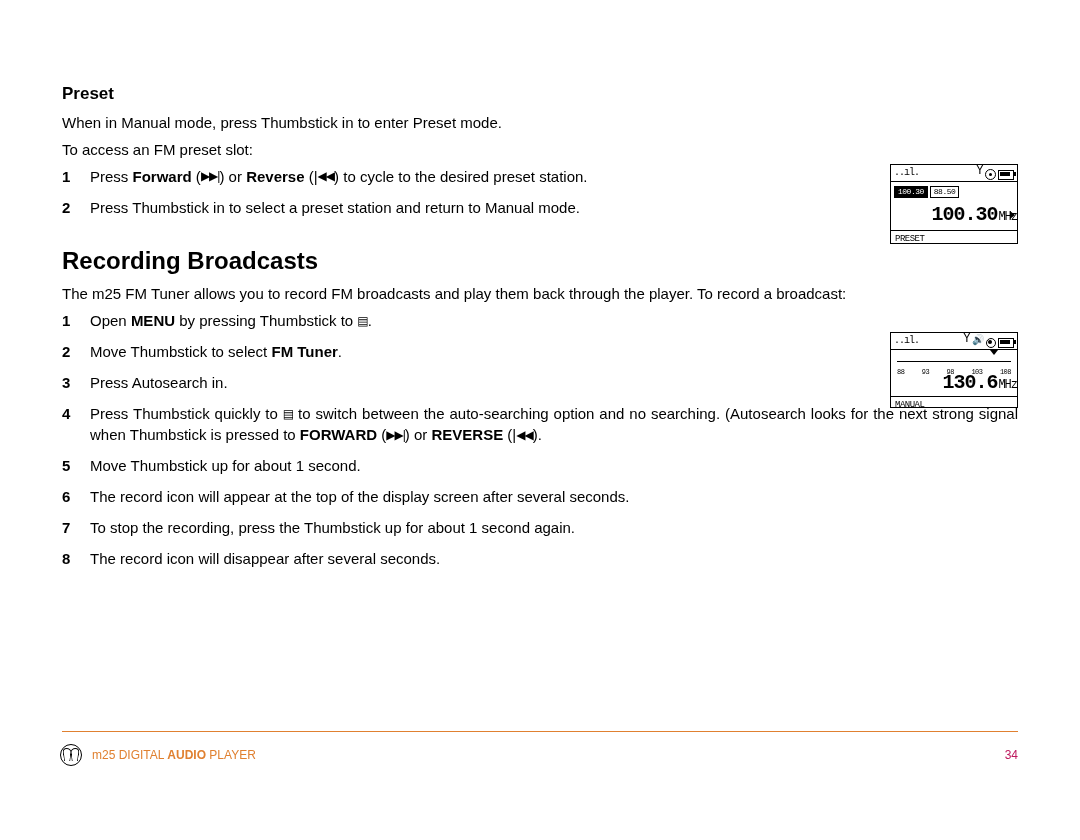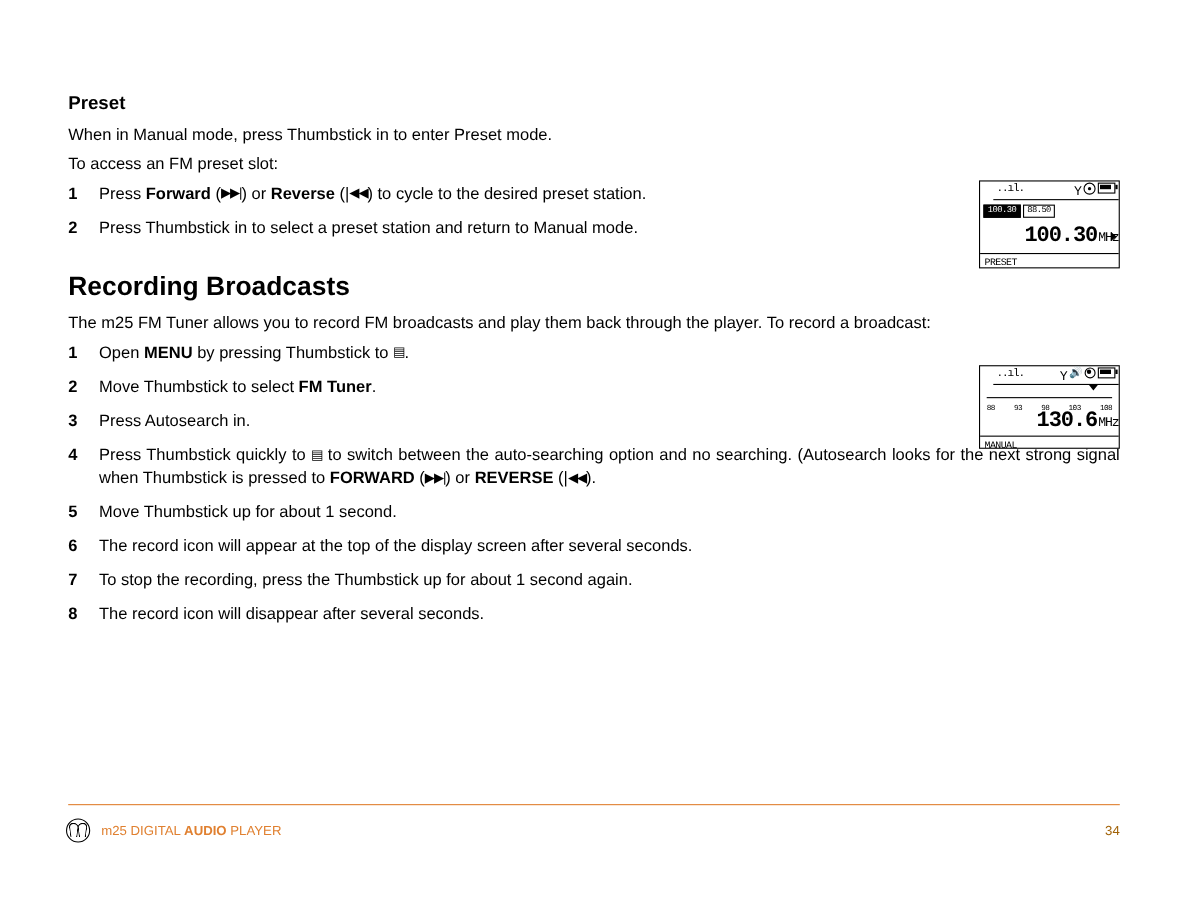--- a/index.html
+++ b/index.html
@@ -66,27 +66,26 @@
     width: 126px;
     background: #fff;
     border: 1px solid #000;
     font-family: "Courier New", monospace;
     letter-spacing: -0.5px;
   }
   .lcd1 { right: 62px; top: 164px; height: 78px; }
   .lcd2 { right: 62px; top: 332px; height: 74px; }
   .lcd .row-top {
     display: flex;
-    align-items: flex-start;
+    align-items: flex-end;
     height: 14px;
     padding: 1px 3px;
     font-size: 9px;
     border-bottom: 1px solid #000;
     gap: 2px;
-    margin-left: 12px;
   }
   .sig { font-size: 10px; letter-spacing: -1px; }
   .ant { font-size: 12px; }
   .disc { width: 9px; height: 9px; border: 1px solid #000; border-radius: 50%; position: relative; }
   .disc::after { content:''; position:absolute; left:3px; top:3px; width:3px; height:3px; border-radius:50%; background:#000; }
   .spk { font-size: 10px; }
   .rec-dot { width: 8px; height: 8px; border:1px solid #000; border-radius:50%; position:relative; }
   .rec-dot::after { content:''; position:absolute; left:1px; top:1px; width:4px; height:4px; background:#000; border-radius:50%; }
   .batt {
     margin-left: auto;
@@ -192,21 +191,21 @@
     border:1.5px solid #000;
     border-bottom:none;
     border-radius:6px 6px 0 0;
     top:3px;
   }
   .logo::before { left:2px; transform:skewX(8deg); }
   .logo::after  { right:2px; transform:skewX(-8deg); }
   .footer-text { color:#e08030; }
   .page-num {
     margin-left:auto;
-    color:#a16207;
+    color:#be185d;
   }
   .narrow { max-width: 760px; }
 </style>
 </head>
 <body>
 
 <div class="page">
 
   <h3 class="preset">Preset</h3>
   <p class="narrow">When in Manual mode, press Thumbstick in to enter Preset mode.</p>

